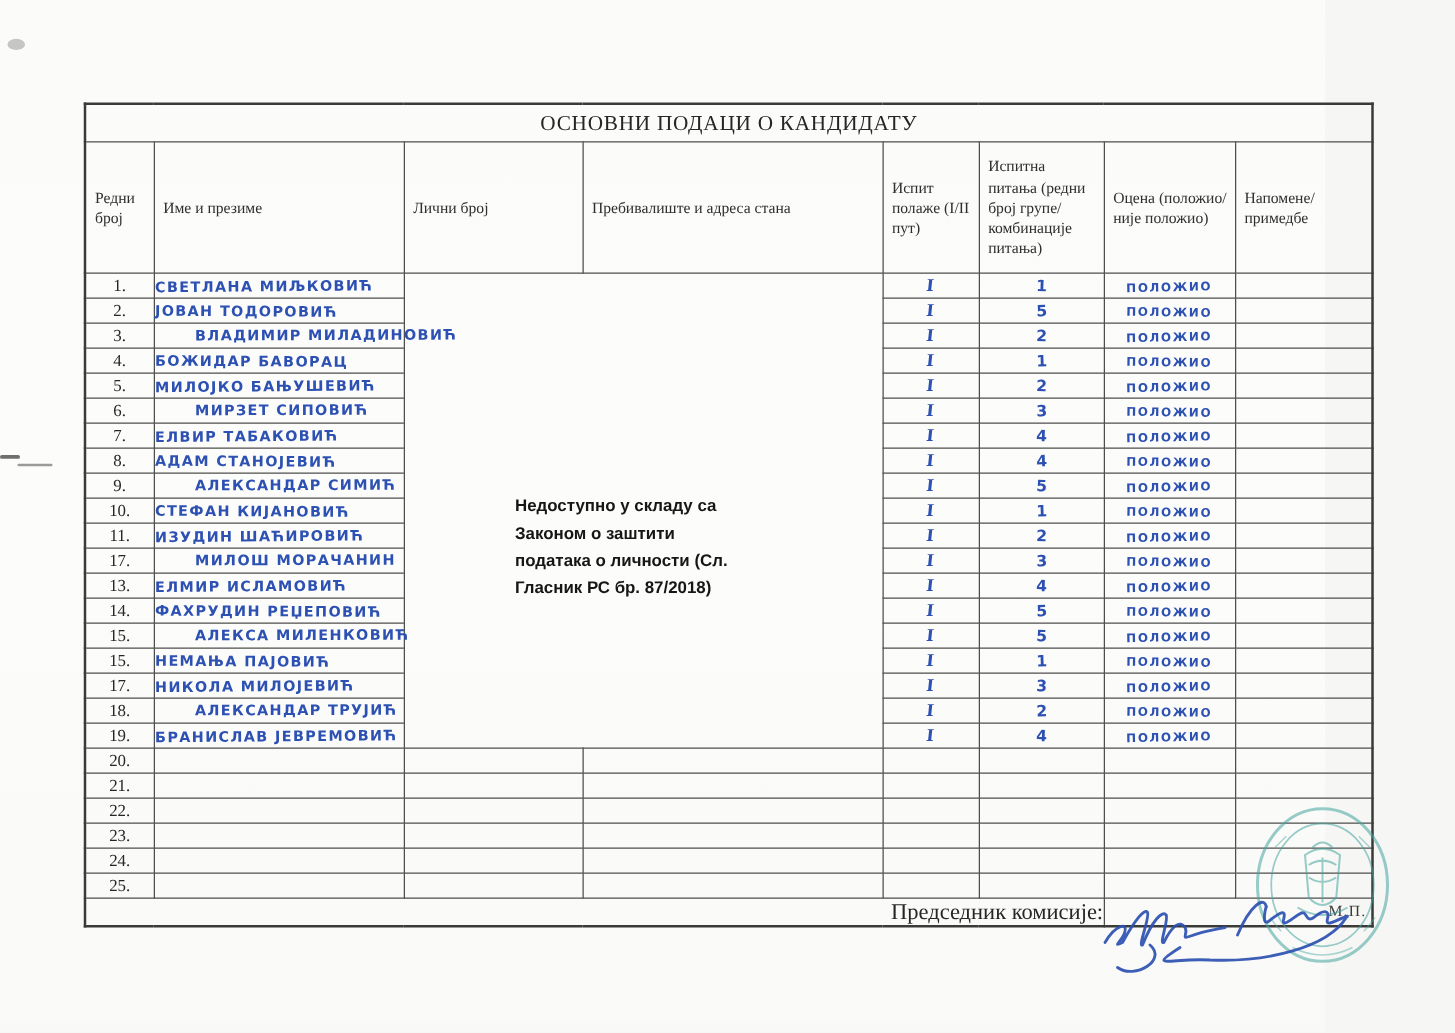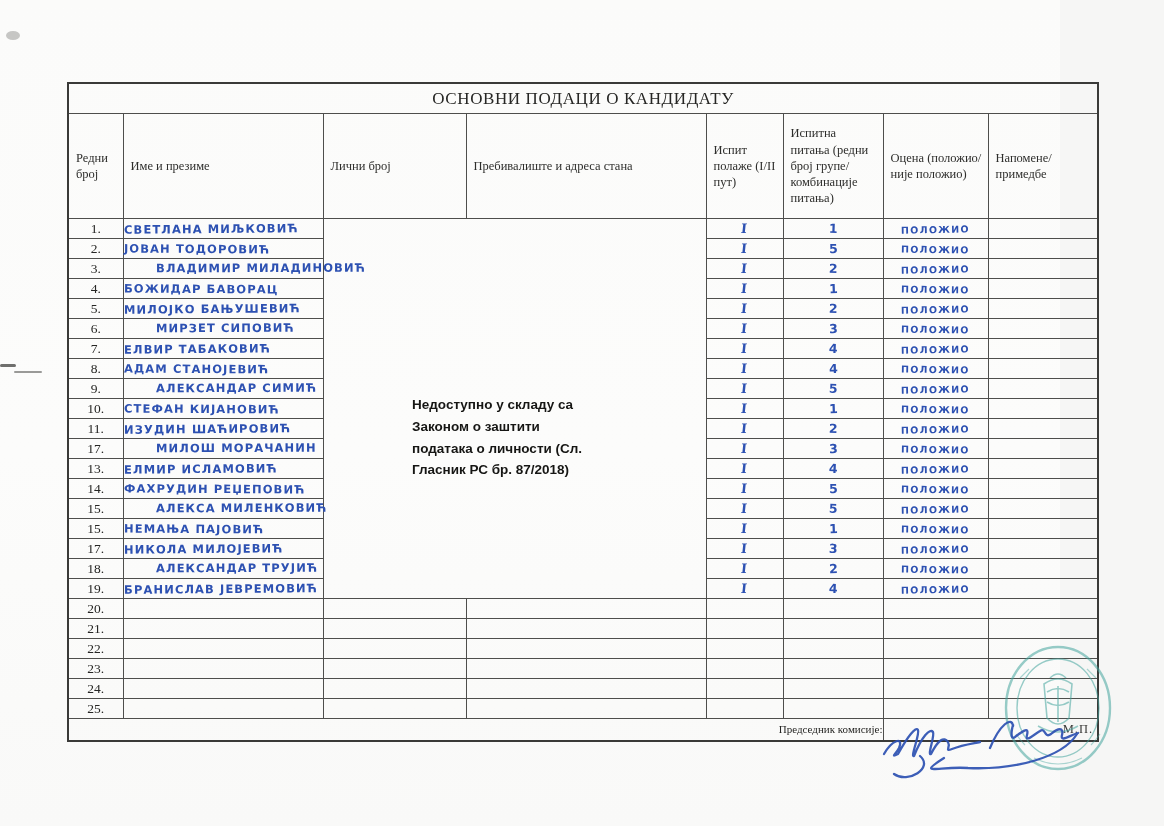--- a/index.html
+++ b/index.html
@@ -60,21 +60,21 @@
   td.redacted-cell{vertical-align:middle;}
   .notice{
     font-family:"Liberation Sans", sans-serif;
     font-weight:bold;font-size:13.5px;line-height:1.6;
     color:#161614;white-space:pre-line;
     width:205px;margin:58px auto 0 auto;
   }
   tr.empty-row{height:20px;}
   tr.footer-row{height:22px;}
   td.footer-label{
-    text-align:right;padding-right:10px;font-size:11px;color:#2c2c2a;
+    text-align:right;padding-right:10px;font-size:18px;color:#2c2c2a;
   }
   td.sig-cell{position:relative;}
   .seal-mark{
     position:absolute;right:4px;top:3px;
     font-size:12.5px;letter-spacing:1px;color:#3a3a38;
     font-family:"Liberation Serif", serif;
     text-align:center;
   }
   .signature-svg{position:absolute;left:872px;top:696px;z-index:6;}
   .stamp-svg{position:absolute;left:1000px;top:642px;z-index:5;opacity:.55;}

